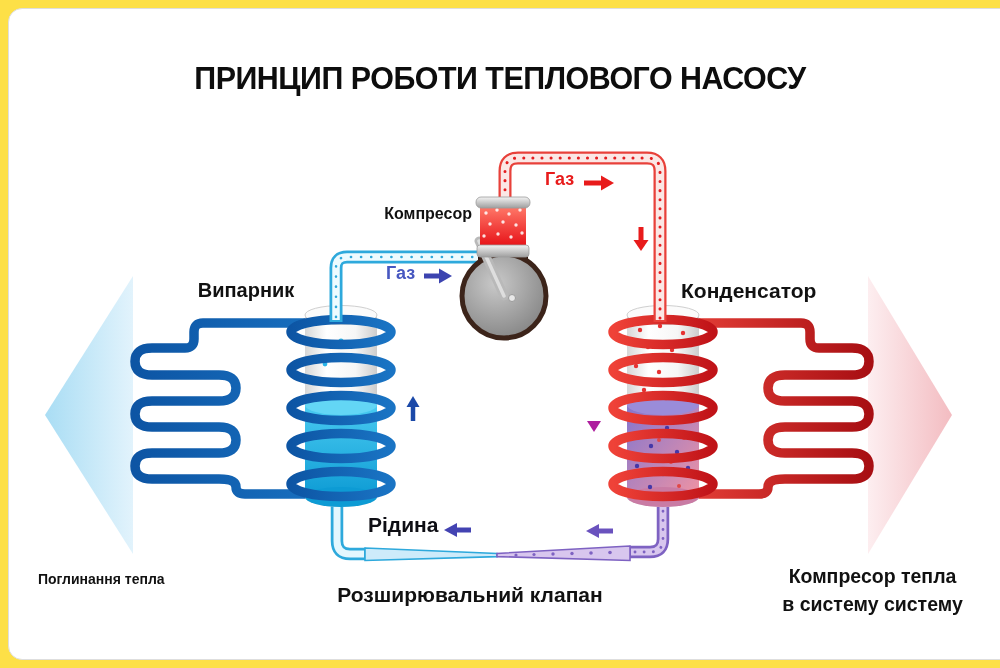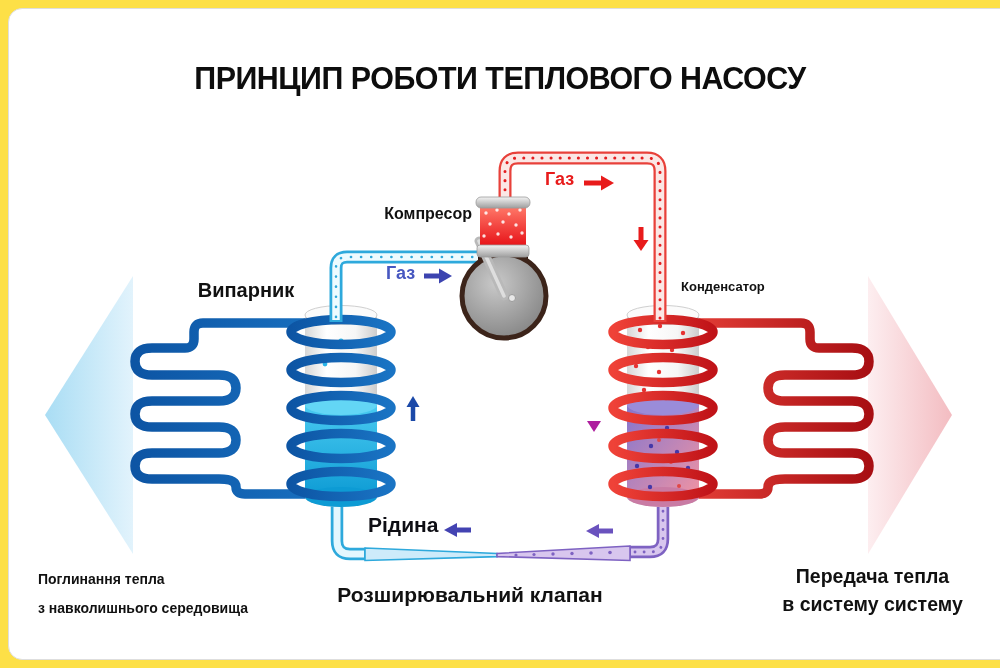--- a/index.html
+++ b/index.html
@@ -6,21 +6,21 @@
   .stage{position:relative;width:1000px;height:668px;background:#fde047;overflow:hidden;
          font-family:"Liberation Sans",sans-serif;padding-left:32px;}
   .card{position:absolute;left:8px;top:8px;right:8px;bottom:8px;background:#ffffff;
         border-radius:14px;border:1px solid #dedede;}
   svg{position:absolute;left:0;top:0;}
   .lbl{position:absolute;color:#111;font-weight:700;white-space:nowrap;}
   .title{left:0;top:60px;width:1000px;text-align:center;font-size:32px;font-weight:800;
          letter-spacing:-.5px;transform:scaleX(.95);color:#0d0d0d;}
   .compressor{left:260px;top:205px;width:212px;text-align:right;font-size:16px;}
   .evaporator{left:181px;top:279px;width:130px;text-align:center;font-size:20px;}
-  .condenser{left:681px;top:279px;width:160px;font-size:13px;}
+  .condenser{left:681px;top:279px;width:160px;font-size:21px;}
   .gas-hot{left:545px;top:169px;font-size:18px;font-weight:600;color:#e81b1b;}
   .gas-cold{left:386px;top:263px;font-size:18px;font-weight:600;color:#4757c0;}
   .liquid{left:368px;top:513px;font-size:21px;font-weight:700;color:#0e0e14;}
   .valve{left:295px;top:583px;width:350px;text-align:center;font-size:21px;}
   .absorb{left:38px;top:565px;font-size:14px;line-height:28.5px;}
   .transfer{left:770px;top:563px;width:205px;text-align:center;font-size:19.5px;line-height:27.5px;}
 </style>
 </head>
 <body>
 
@@ -255,19 +255,18 @@
   <div class="lbl title">ПРИНЦИП РОБОТИ ТЕПЛОВОГО НАСОСУ</div>
   <div class="lbl compressor">Компресор</div>
   <div class="lbl evaporator">Випарник</div>
   <div class="lbl condenser">Конденсатор</div>
   <div class="lbl gas-hot">Газ</div>
   <div class="lbl gas-cold">Газ</div>
   <div class="lbl liquid">Рідина</div>
   <div class="lbl valve">Розширювальний клапан</div>
   <div class="lbl absorb">
     <div>Поглинання тепла</div>
-    <div>з навколишнього середовища</div>
   </div>
   <div class="lbl transfer">
-    <div>Передача тепла</div>
+    <div>Компресор тепла</div>
     <div>в систему систему</div>
   </div>
 </div>
 
 </body></html>

